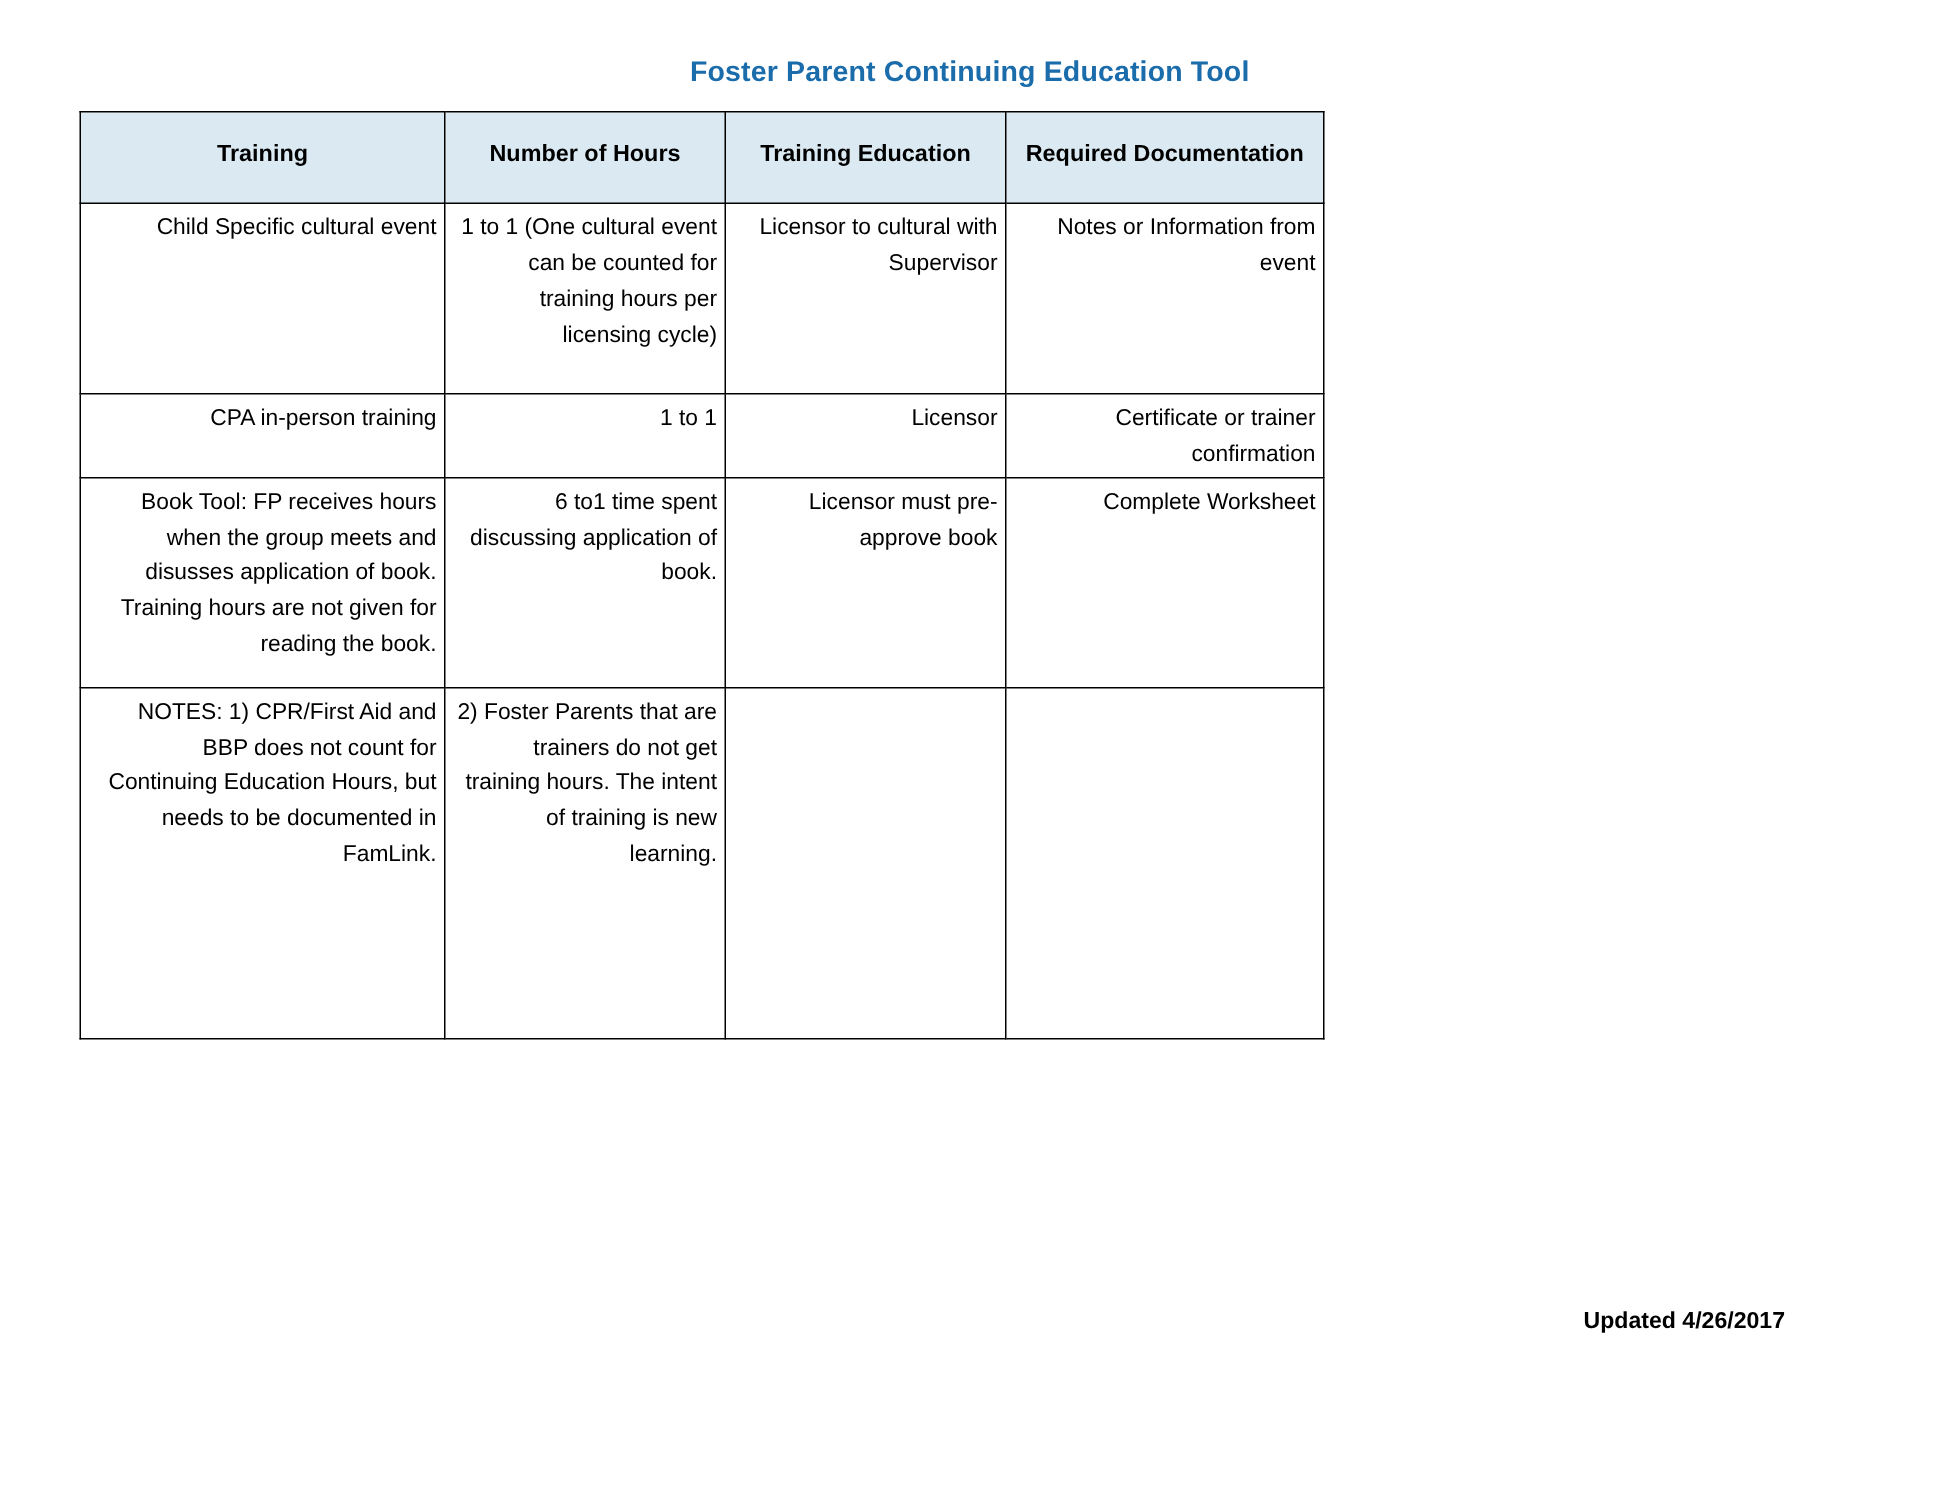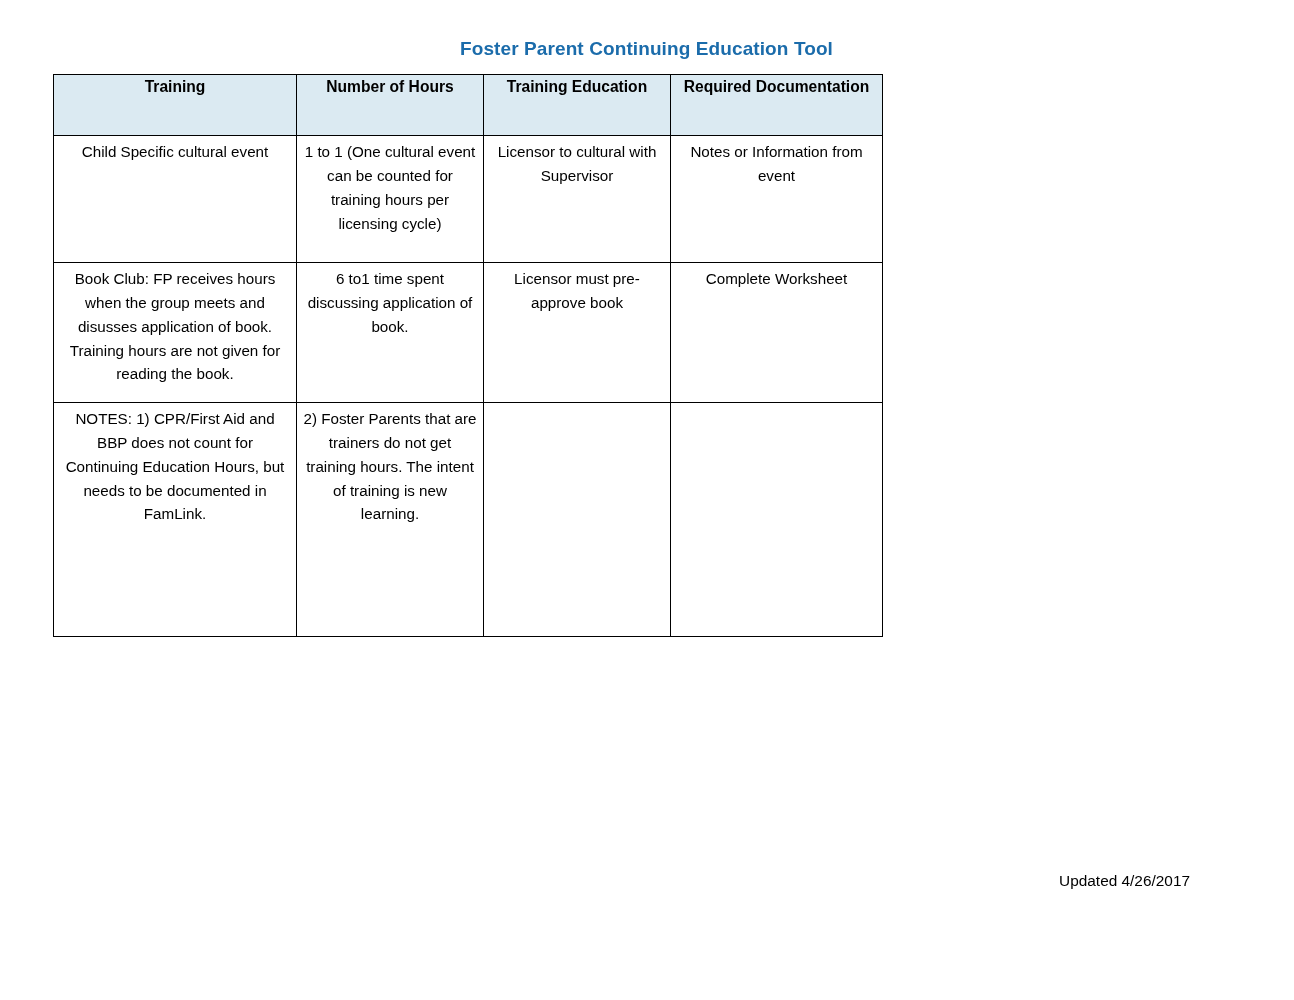--- a/index.html
+++ b/index.html
@@ -37,29 +37,29 @@
     table-layout: fixed;
   }
 
   #ce-table td, #ce-table th {
     border: 1.6px solid #000000;
     vertical-align: top;
     padding: 4px 5px 3px 5px;
     font-size: 15.2px;
     line-height: 1.57;
     font-weight: normal;
-    text-align: center;
+    text-align: right;
   }
 
   #ce-table thead th {
     background: #dbeaf2;
     text-align: center;
     font-weight: bold;
     font-size: 15.6px;
-    padding-top: 0;
+    padding-top: 16px;
     line-height: 1.52;
   }
 
   .col-training   { width: 232px; }
   .col-hours      { width: 176px; }
   .col-approval   { width: 176px; }
   .col-docs       { width: 201px; }
 
   .h-head { height: 61px; }
   .r1 { height: 127px; }
@@ -70,20 +70,21 @@
   .cell-text { display: block; white-space: pre-line; }
   .bold-lead { font-weight: normal; }
 
   #footer-note {
     position: absolute;
     right: 104px;
     top: 872px;
     font-size: 15.4px;
     color: #000000;
     white-space: nowrap;
+    font-weight: bold;
   }
 </style>
 </head>
 <body>
 
 <div id="page-title">Foster Parent Continuing Education Tool</div>
 
 <table id="ce-table">
   <thead>
     <tr class="h-head">
@@ -103,24 +104,38 @@
         <span class="cell-text">1 to 1 (One cultural event can be counted for training hours per licensing cycle)</span>
       </td>
       <td>
         <span class="cell-text">Licensor to cultural with Supervisor</span>
       </td>
       <td>
         <span class="cell-text">Notes or Information from event</span>
       </td>
     </tr>
 
+    <tr class="r2">
+      <td>
+        <span class="cell-text">CPA in-person training</span>
+      </td>
+      <td>
+        <span class="cell-text">1 to 1</span>
+      </td>
+      <td>
+        <span class="cell-text">Licensor</span>
+      </td>
+      <td>
+        <span class="cell-text">Certificate or trainer confirmation</span>
+      </td>
+    </tr>
 
     <tr class="r3">
       <td>
-        <span class="cell-text">Book Club: FP receives hours when the group meets and disusses application of book. Training hours are not given for reading the book.</span>
+        <span class="cell-text">Book Tool: FP receives hours when the group meets and disusses application of book. Training hours are not given for reading the book.</span>
       </td>
       <td>
         <span class="cell-text">6 to1 time spent discussing application of book.</span>
       </td>
       <td>
         <span class="cell-text">Licensor must pre-approve book</span>
       </td>
       <td>
         <span class="cell-text">Complete Worksheet</span>
       </td>

